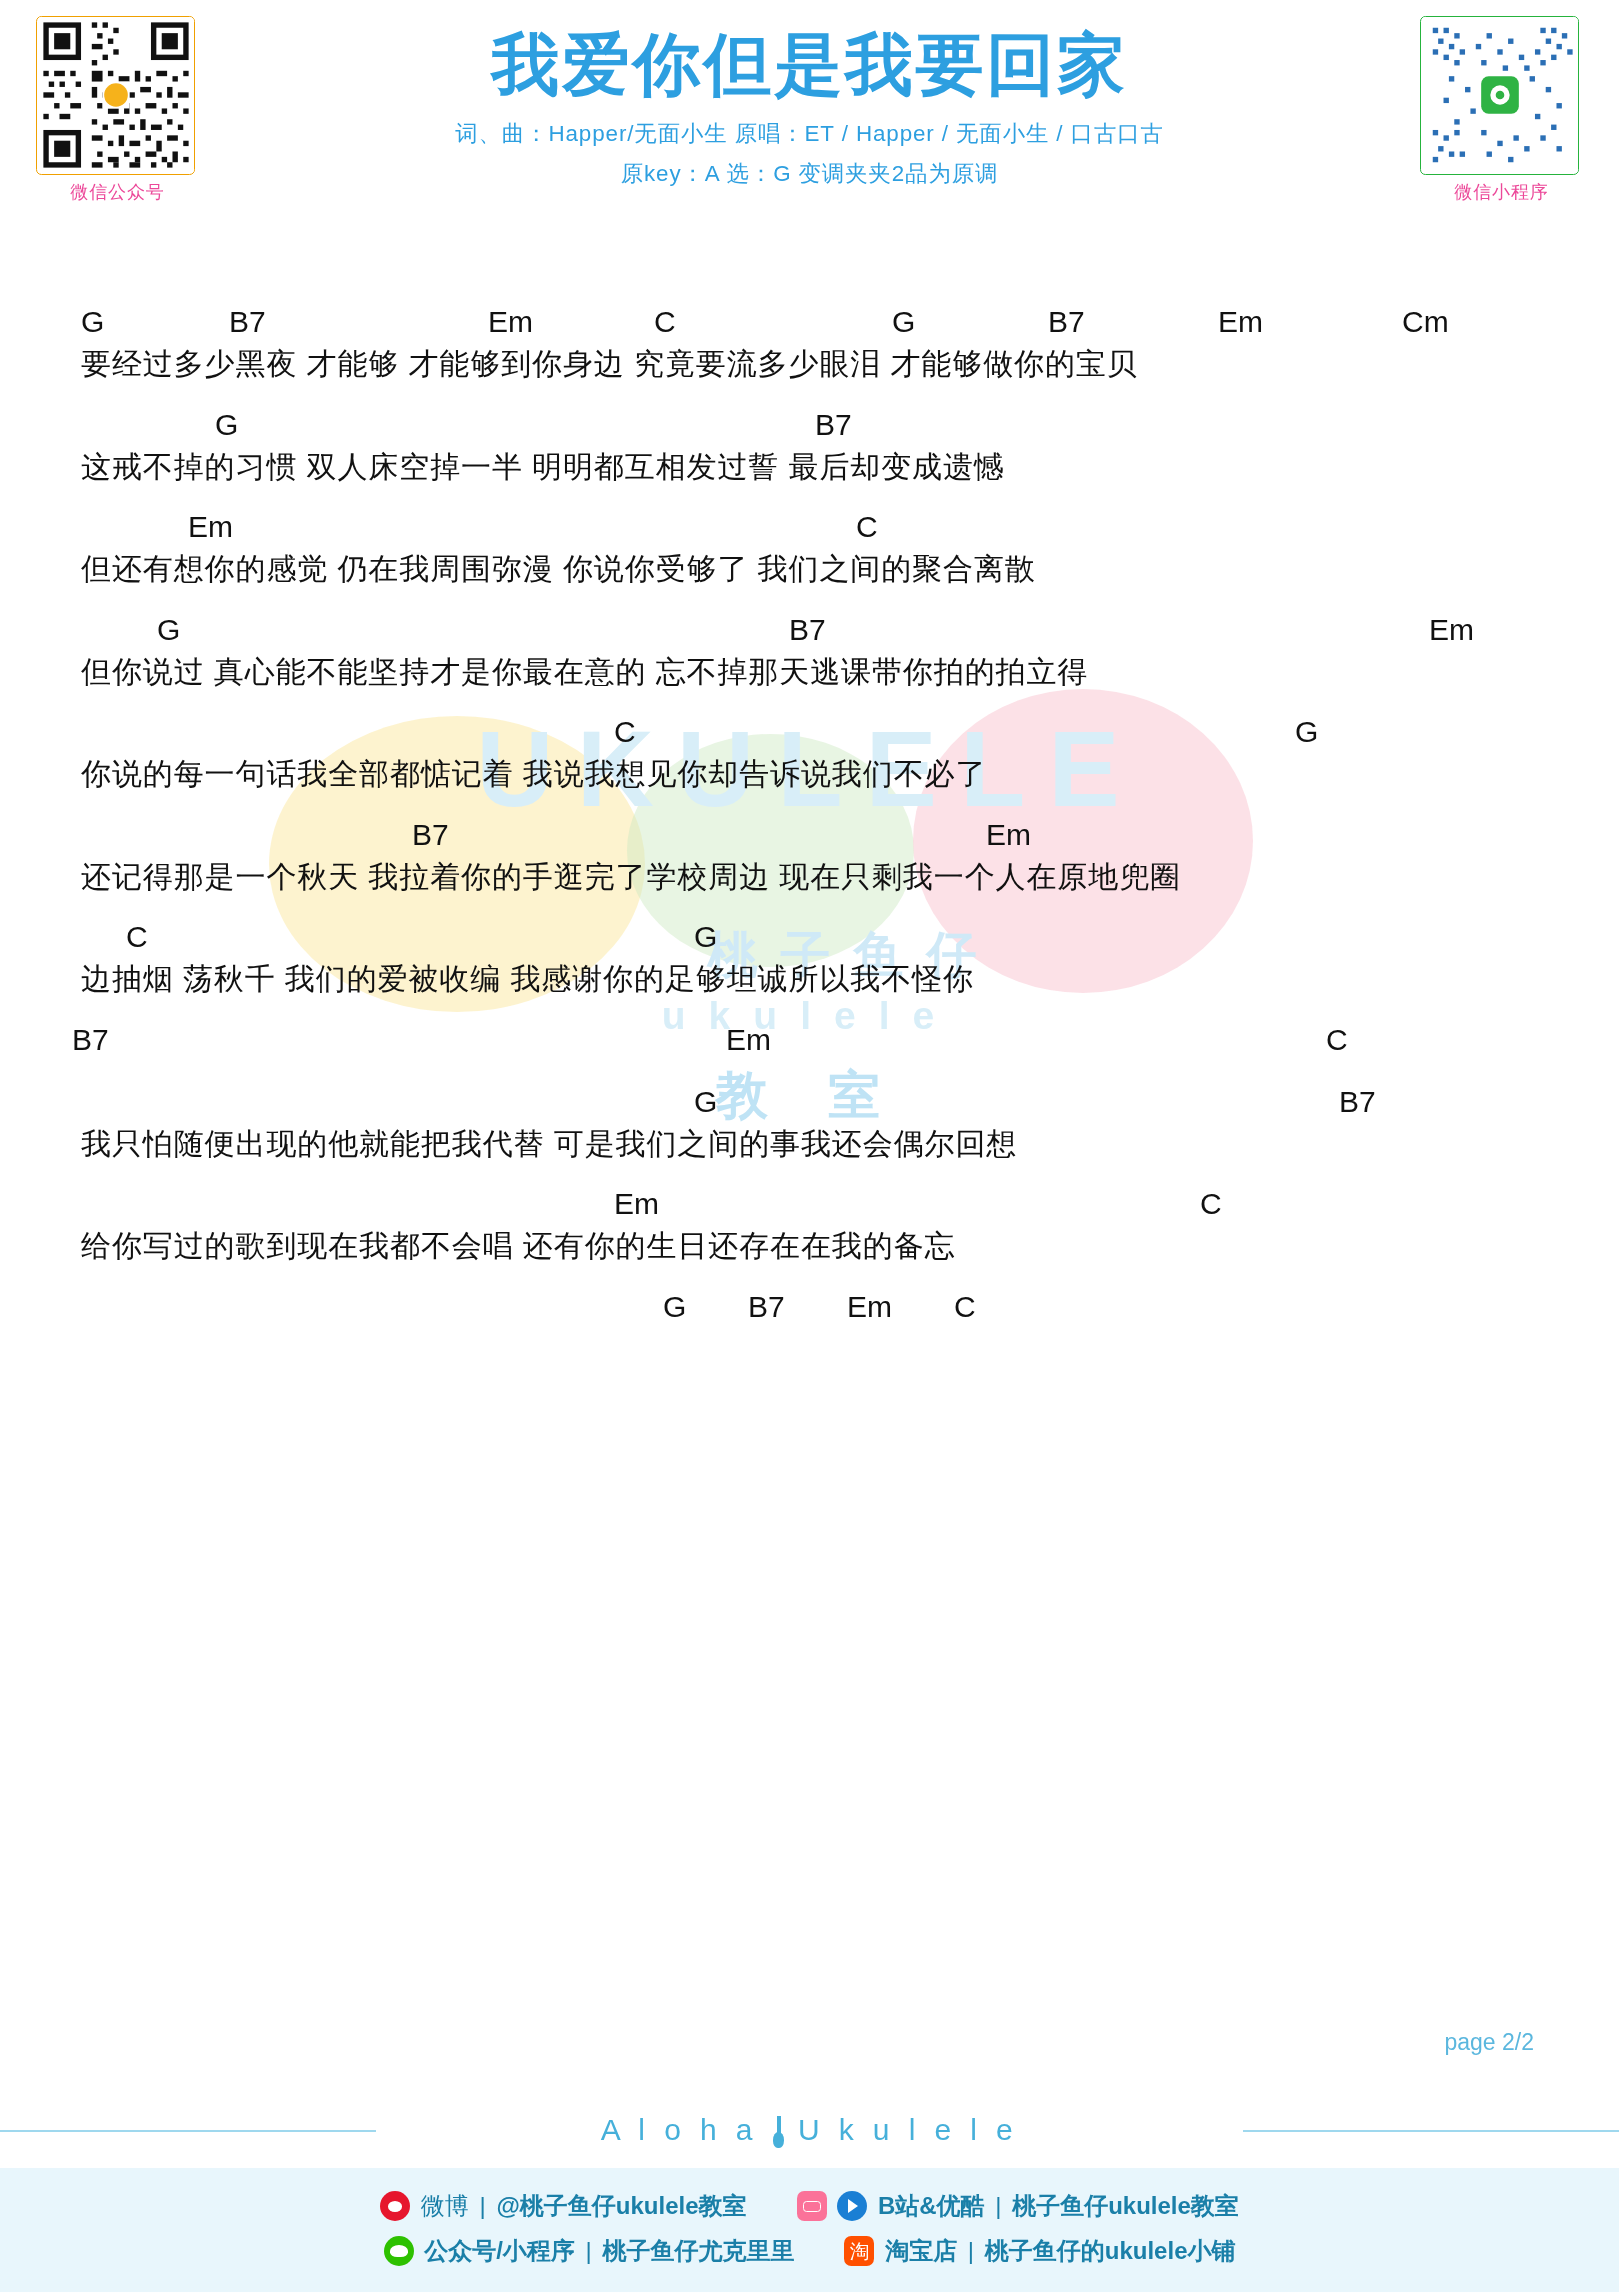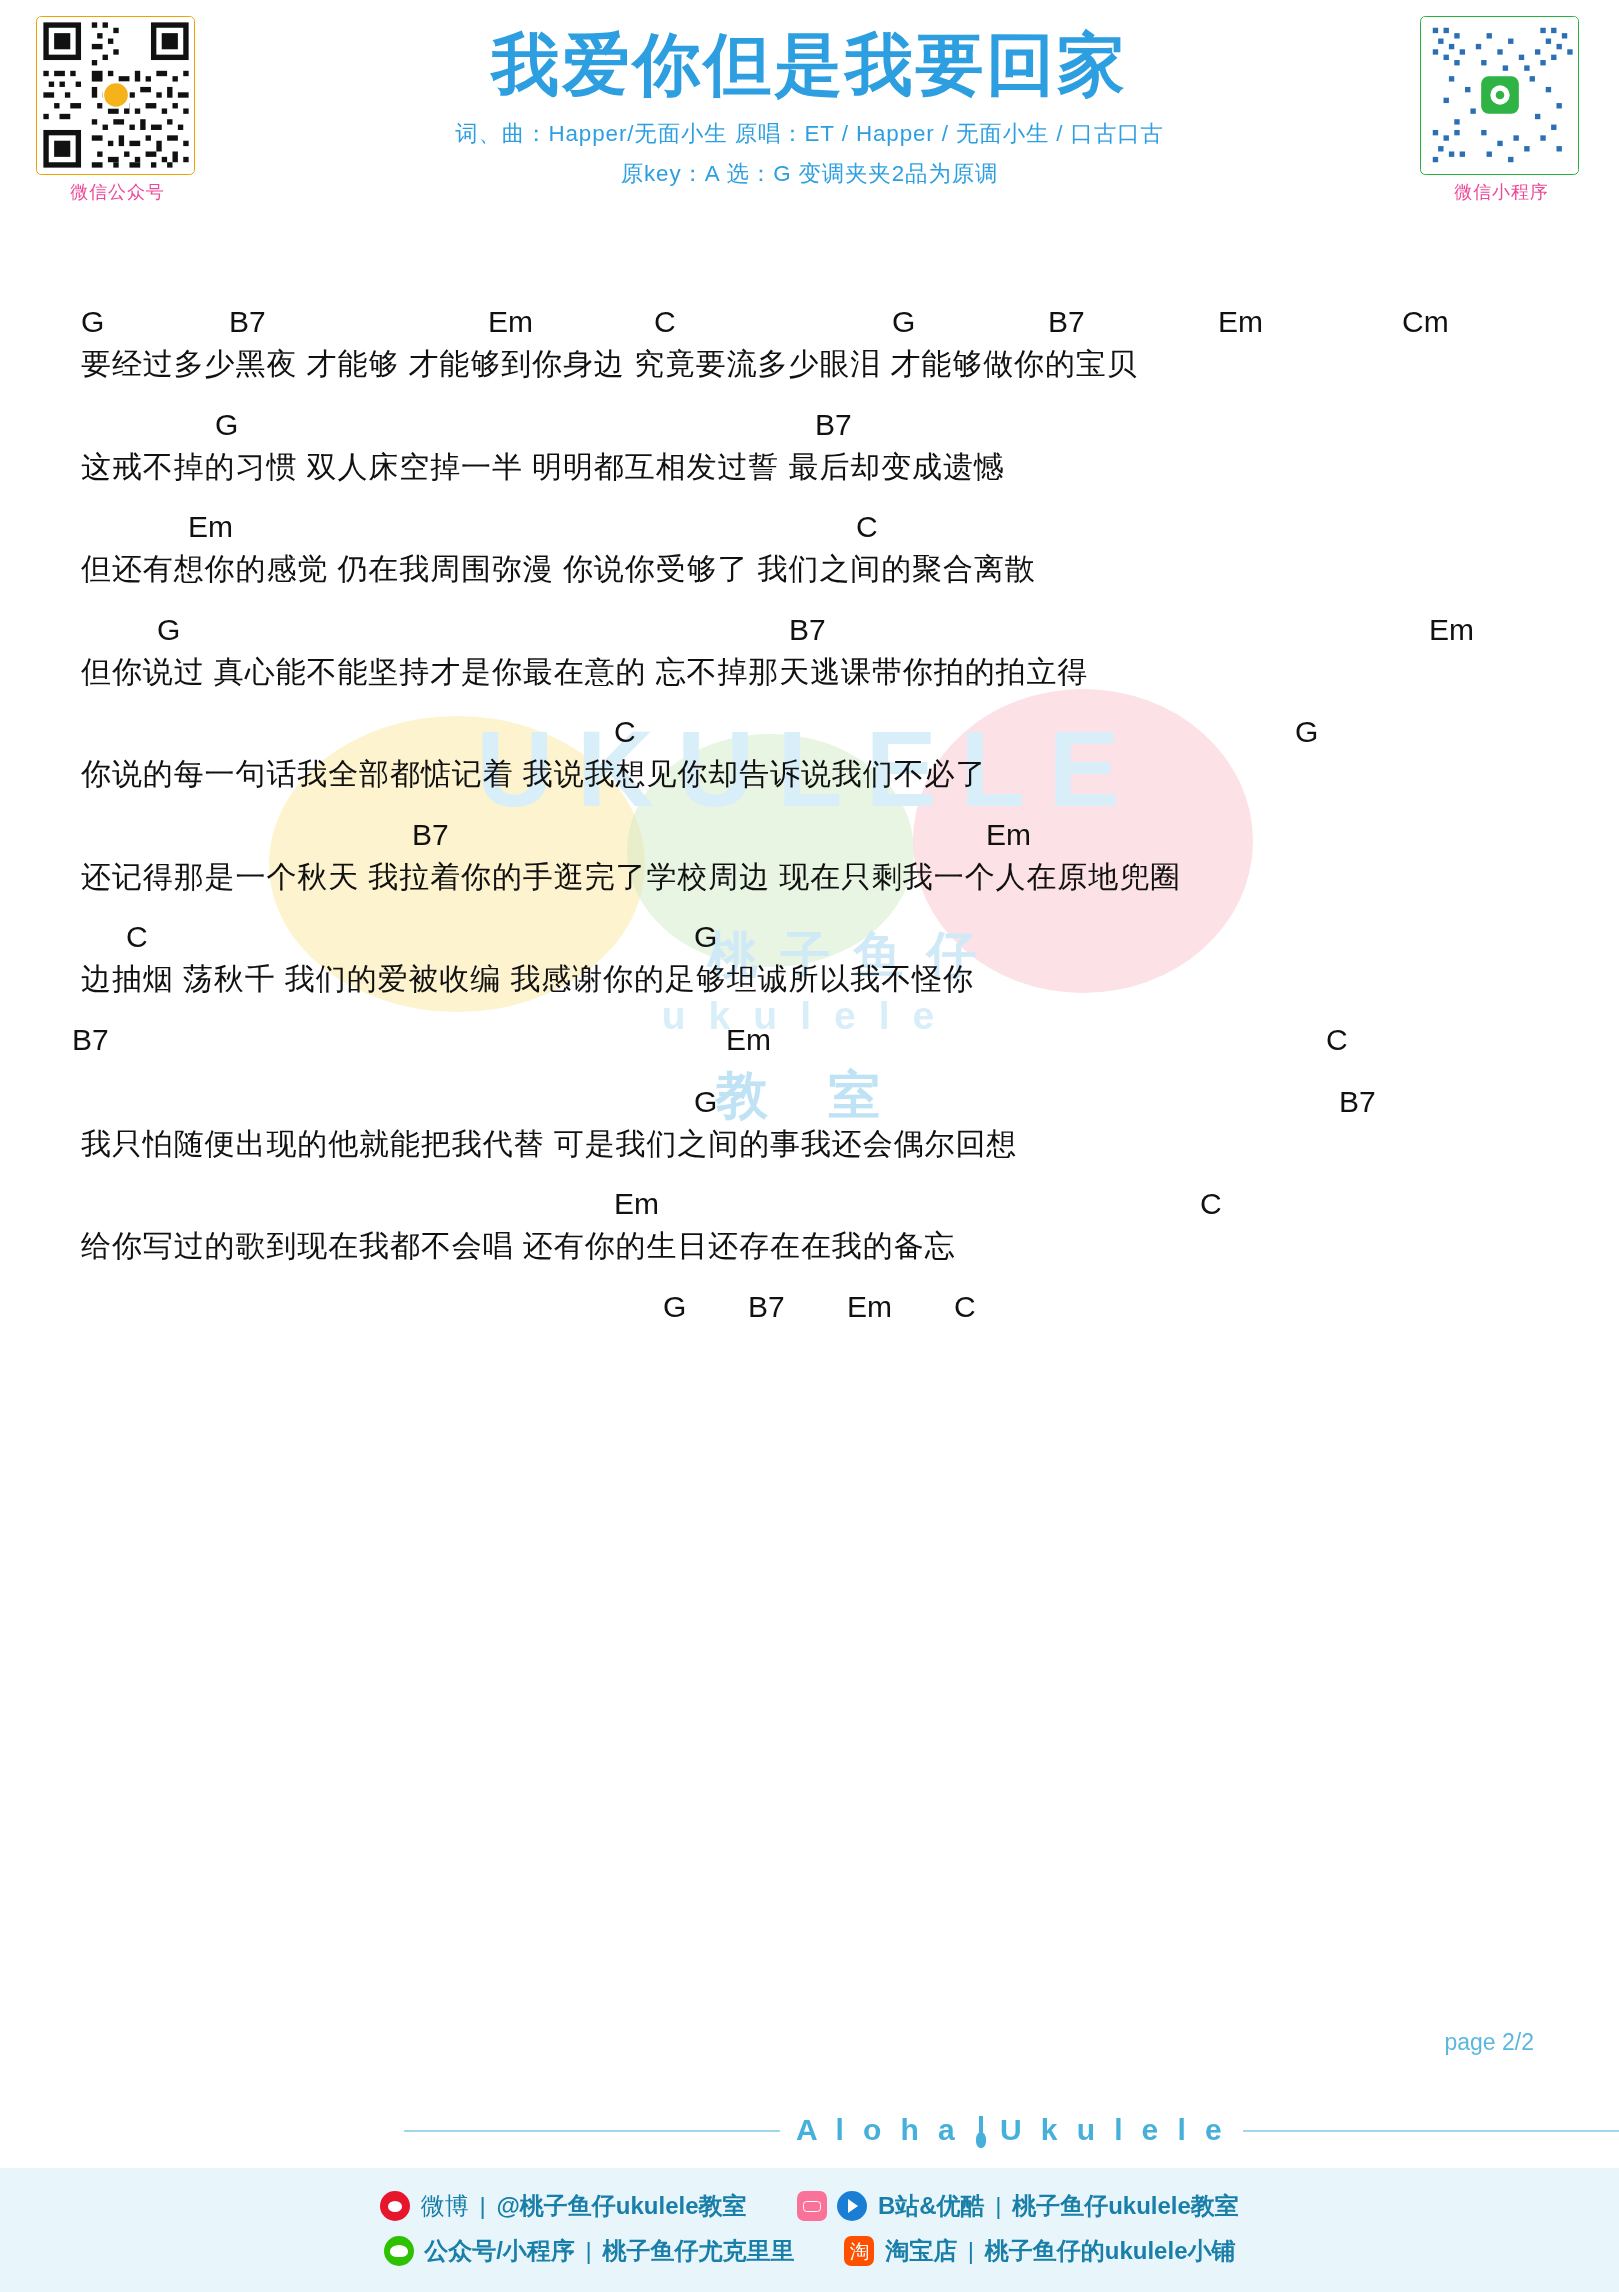--- a/index.html
+++ b/index.html
@@ -181,24 +181,23 @@
   
   .footer {
     position: absolute;
     left: 0;
     bottom: 0;
     width: 100%;
   }
   .aloha-row {
     display: flex;
     align-items: center;
-    justify-content: flex-end;
+    justify-content: space-between;
     gap: 16px;
     margin-bottom: 19.7px;
-    font-weight: bold;
   }
   .aloha-line {
     height: 1.8px;
     width: 376px;
     background: #9fd8ee;
   }
   .aloha-text {
     font-size: 30px;
     color: #46b0da;
     letter-spacing: 5.4px;

